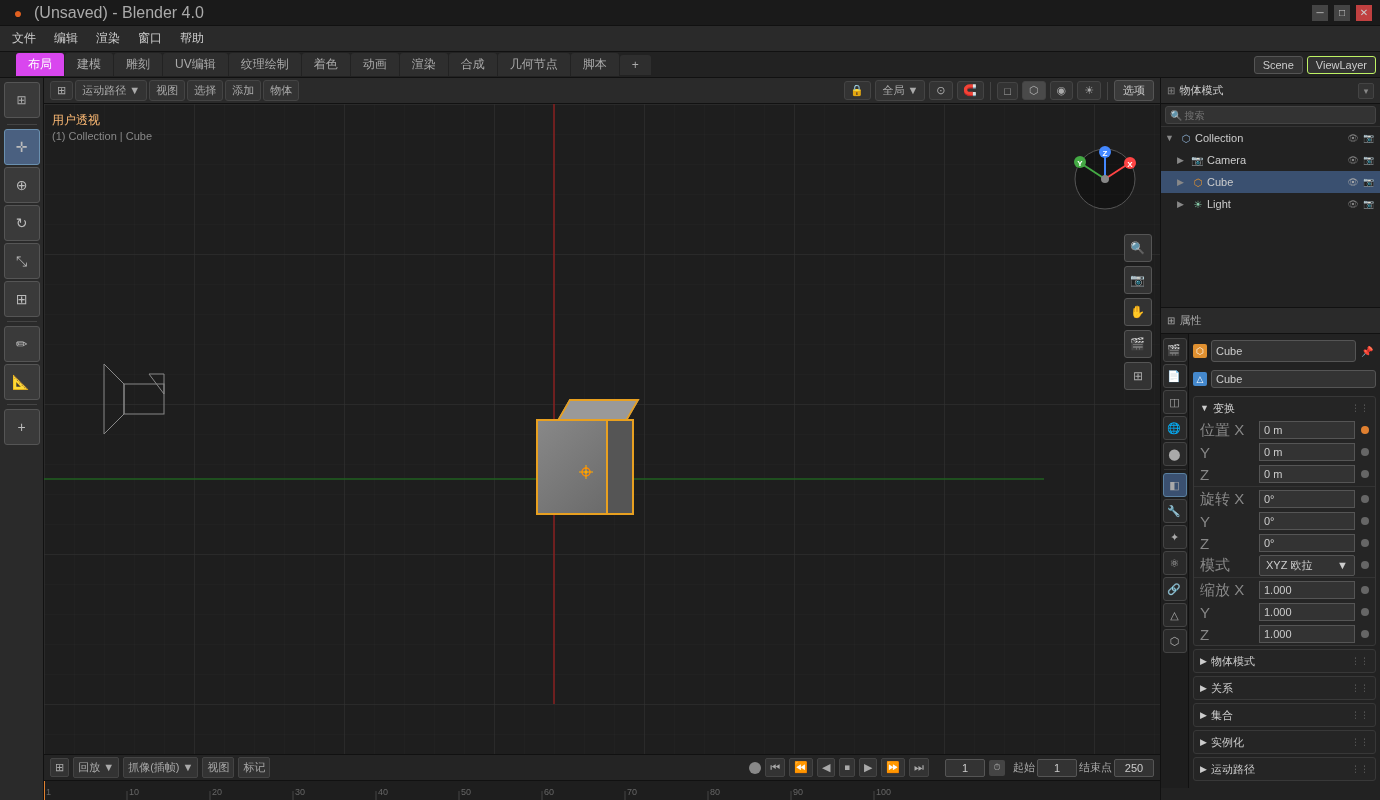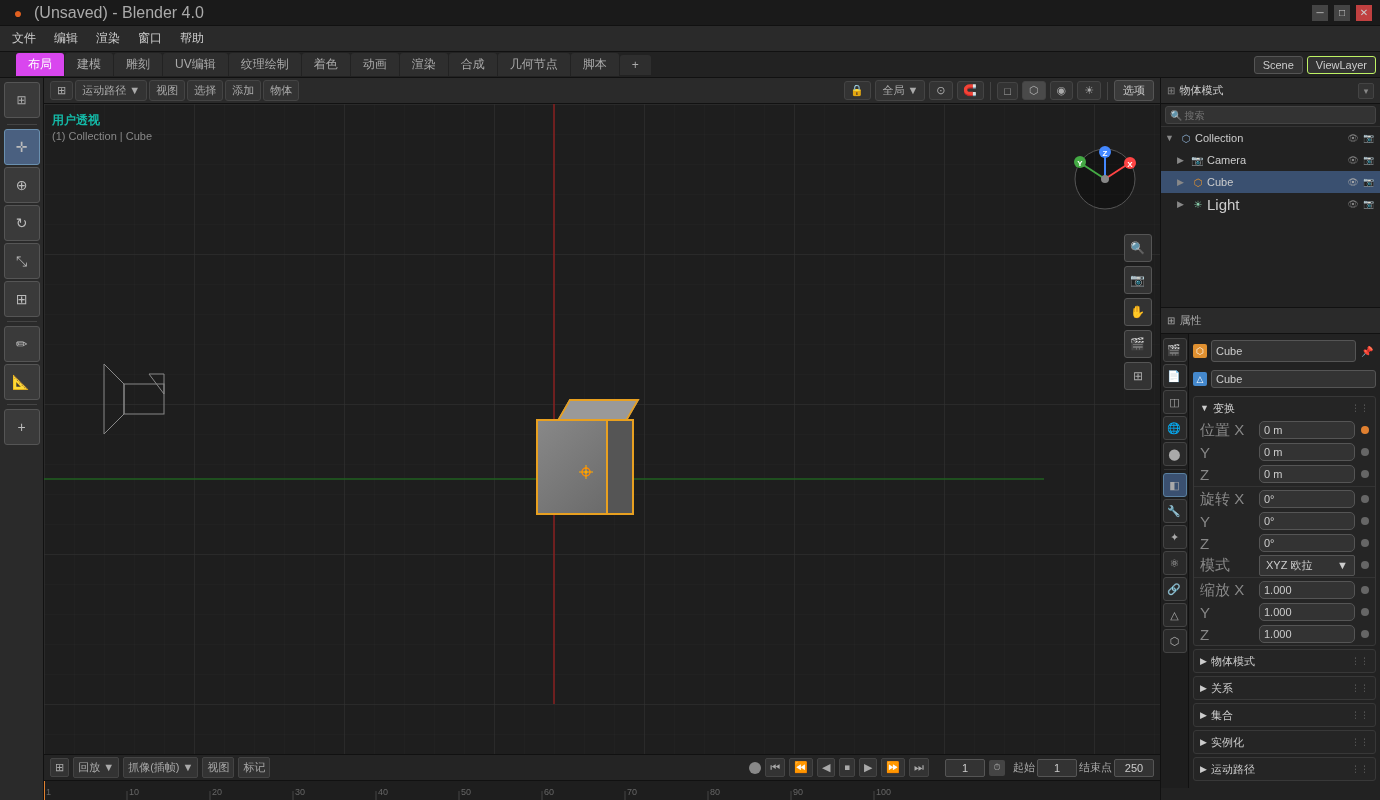--- a/index.html
+++ b/index.html
@@ -147,23 +147,22 @@
       position: absolute;
       top: 0; left: 0;
       width: 100%; height: 100%;
     }
 
     
     #viewport-info {
       position: absolute;
       top: 8px;
       left: 8px;
-      color: #14b8a6;
+      color: #fdba74;
       font-size: 12px;
-      font-weight: bold;
     }
     #collection-info {
       position: absolute;
       top: 26px;
       left: 8px;
       color: #888;
       font-size: 11px;
     }
 
     
@@ -397,21 +396,21 @@
       color: #888;
       width: 55px;
       flex-shrink: 0;
       font-size: 15px;
     }
     .prop-input {
       flex: 1;
       height: 18px;
       background: #333;
       border: 1px solid #555;
-      border-radius: 5px;
+      border-radius: 0;
       color: #ccc;
       font-size: 11px;
       padding: 0 4px;
       display: flex; align-items: center;
     }
 
     
     .collection-icon { color: #88aacc; }
     .camera-icon { color: #4488cc; }
     .cube-icon { color: #e09030; }
@@ -808,21 +807,21 @@
         <span style="font-size:11px; color:#ccc;">Cube</span>
         <div class="outliner-actions">
           <span class="outliner-act-btn" style="color:#aaa;">👁</span>
           <span class="outliner-act-btn">📷</span>
         </div>
       </div>
 
       <div class="outliner-row" style="padding-left:16px;">
         <span class="outliner-expand">▶</span>
         <span class="outliner-icon light-icon">☀</span>
-        <span style="font-size:15px; color:#ccc;">Light</span>
+        <span style="font-size:11px; color:#ccc;">Light</span>
         <div class="outliner-actions">
           <span class="outliner-act-btn">👁</span>
           <span class="outliner-act-btn">📷</span>
         </div>
       </div>
     </div>
 
     <div id="properties-panel">
       <div id="props-header">
         <span style="font-size:10px;">⊞</span>

